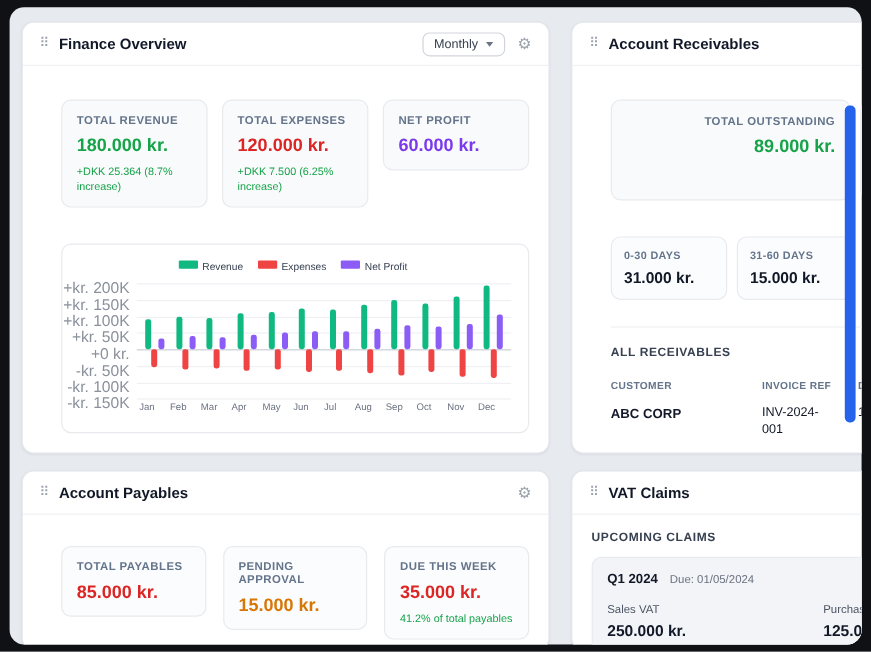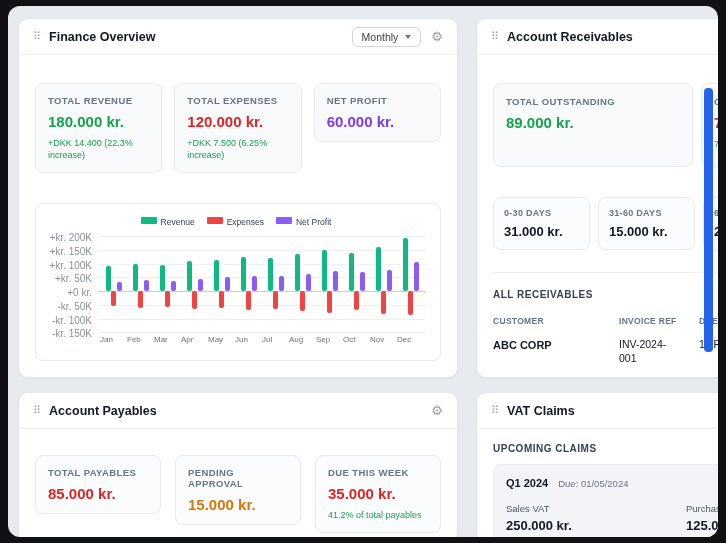--- a/index.html
+++ b/index.html
@@ -28,55 +28,55 @@
   .panel-title { font-size:12.5px; font-weight:bold; color:#111827; }
   .header-right { margin-left:auto; display:flex; align-items:center; gap:10px; }
   .select {
     display:flex; align-items:center; gap:7px; border:1px solid #d1d5db;
     border-radius:6px; padding:3px 9px; font-size:10.5px; color:#374151;
     background:#fff; cursor:pointer;
   }
   .chev { width:0; height:0; border-left:3.5px solid transparent; border-right:3.5px solid transparent; border-top:4px solid #6b7280; }
   .gear { color:#9aa1ab; font-size:13px; cursor:pointer; line-height:1; }
 
-  .panel-body { padding:28px 16px 16px 16px; }
+  .panel-body { padding:28px 16px 16px 32px; }
 
   
   .stats-row { display:flex; gap:12px; align-items:flex-start; }
   .stat-card {
     flex:1; background:#f9fafb; border:1px solid #e8eaee; border-radius:8px;
     padding:11px 12px;
   }
   .stat-label { font-size:9.5px; font-weight:bold; color:#64748b; letter-spacing:.4px; }
   .stat-value { font-size:15px; font-weight:bold; margin-top:7px; }
   .stat-sub   { font-size:9px; color:#16a34a; margin-top:7px; line-height:1.35; }
   .green  { color:#16a34a; } .red { color:#dc2626; }
   .purple { color:#7c3aed; } .orange { color:#d97706; }
 
   
   .chart-card { margin-top:30px; border:1px solid #e8eaee; border-radius:8px; padding:12px 10px 8px 6px; height:158px; background:#fff; }
   .legend { display:flex; justify-content:center; gap:12px; height:12px; align-items:center; }
   .legend-item { font-size:8.5px; color:#374151; display:flex; align-items:flex-start; gap:4px; }
   .legend-item i { display:inline-block; width:16px; height:7px; border-radius:1px; }
   .chart-grid { display:grid; grid-template-columns:56px 1fr; margin-top:8px; }
   .y-axis { position:relative; height:96px; }
-  .ytick { position:absolute; right:6px; font-size:10px; color:#8a919c; white-space:nowrap;text-align:right; }
+  .ytick { position:absolute; right:6px; font-size:13px; color:#8a919c; white-space:nowrap;text-align:right; }
   .plot { position:relative; height:96px; }
   .gridline { position:absolute; left:0; right:4px; height:1px; background:#eef0f4; }
   .gridline.zero { background:#c9ced6; }
   .cols { position:absolute; left:2px; right:6px; top:0; bottom:0; display:flex; }
   .col { flex:1; position:relative; }
   .bar { position:absolute; width:5px; border-radius:2px; }
   .x-axis { display:flex; margin-left:56px; margin-right:6px; padding-left:2px; margin-top:3px; }
   .xtick { flex:1; font-size:8px; color:#6b7280; }
 
   
   .r-stats { display:flex; gap:8px; }
   .r-stat { background:#f9fafb; border:1px solid #e8eaee; border-radius:8px; padding:12px; height:84px; }
-  .r-stat.big { width:200px; flex:none; }
+  .r-stat.big { width:200px; flex:none;text-align:right; }
   .r-stat.overdue { flex:1; min-width:160px; }
   .aging-row { display:flex; gap:8px; margin-top:30px; }
   .aging-card { width:97px; flex:none; background:#fbfcfd; border:1px solid #e8eaee; border-radius:8px; padding:10px; }
   .aging-label { font-size:9px; font-weight:bold; color:#64748b; letter-spacing:.3px; }
   .aging-value { font-size:13px; font-weight:bold; color:#111827; margin-top:6px; }
   .divider-section { border-top:1px solid #eef0f3; margin-top:22px; padding-top:16px; }
   .section-label { font-size:10px; font-weight:bold; color:#374151; letter-spacing:.5px; }
   .r-table-head, .r-table-row { display:grid; grid-template-columns:108px 62px 62px; column-gap:18px; }
   .r-table-head { margin-top:16px; }
   .r-th { font-size:8.5px; font-weight:bold; color:#64748b; letter-spacing:.3px; }
@@ -114,21 +114,21 @@
           <span class="chev"></span>
         </div>
         <span class="gear">⚙</span>
       </div>
     </header>
     <div class="panel-body">
       <div class="stats-row">
         <div class="stat-card">
           <div class="stat-label">TOTAL REVENUE</div>
           <div class="stat-value green">180.000 kr.</div>
-          <div class="stat-sub">+DKK 14.400 (22.3% increase)</div>
+          <div class="stat-sub">+DKK 25.364 (8.7% increase)</div>
         </div>
         <div class="stat-card">
           <div class="stat-label">TOTAL EXPENSES</div>
           <div class="stat-value red">120.000 kr.</div>
           <div class="stat-sub">+DKK 7.500 (6.25% increase)</div>
         </div>
         <div class="stat-card">
           <div class="stat-label">NET PROFIT</div>
           <div class="stat-value purple">60.000 kr.</div>
         </div>

